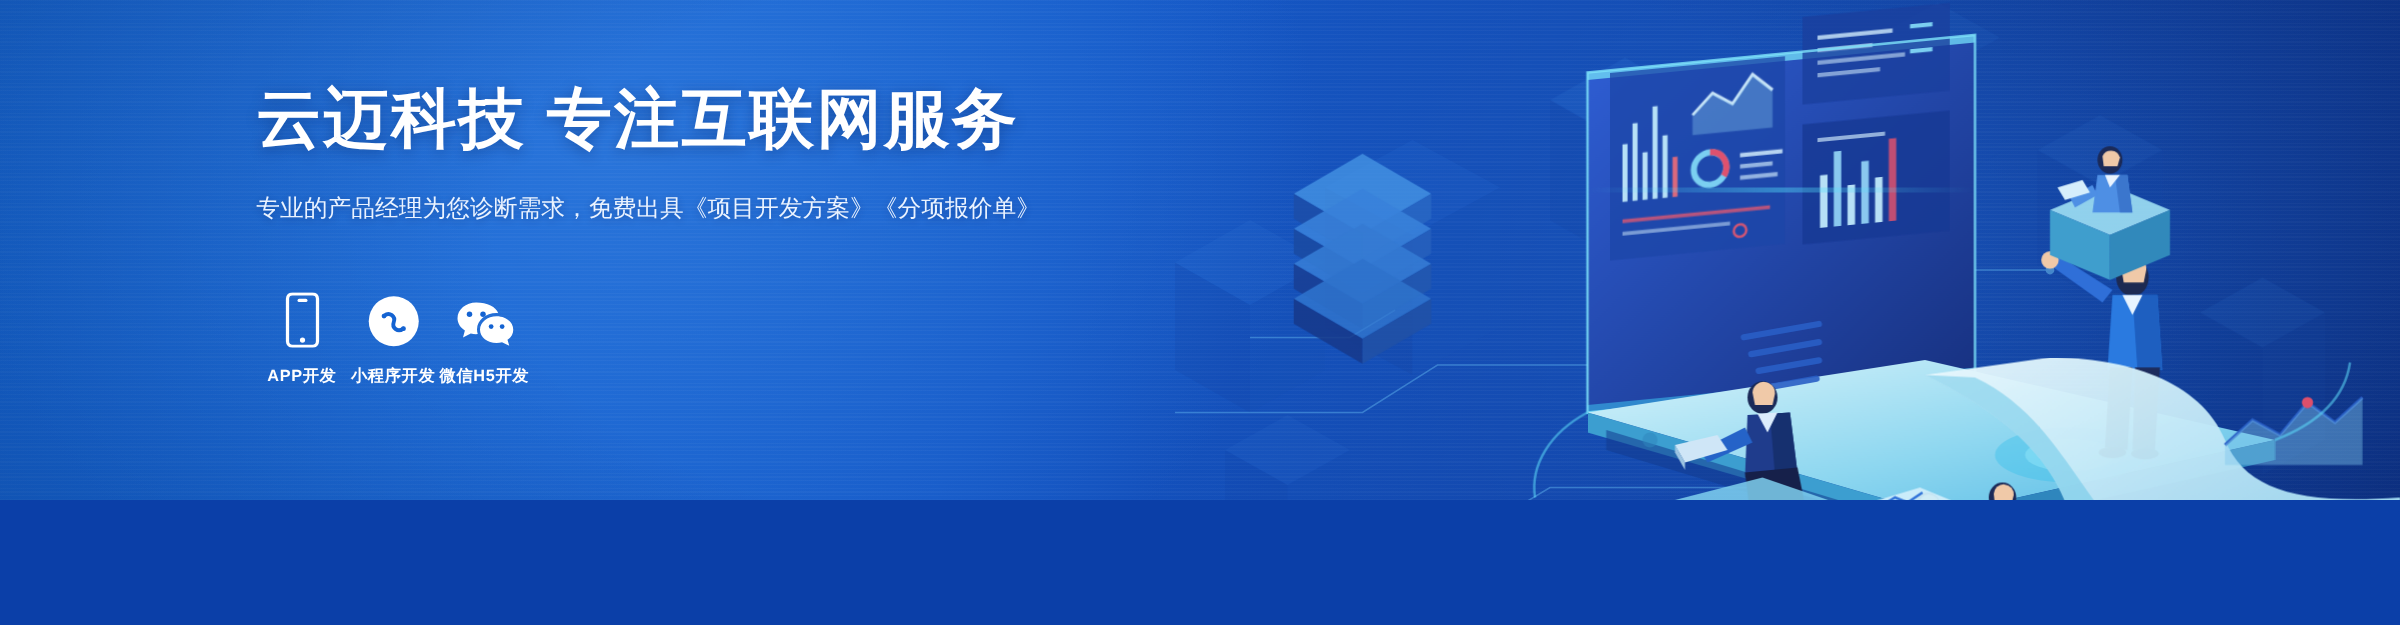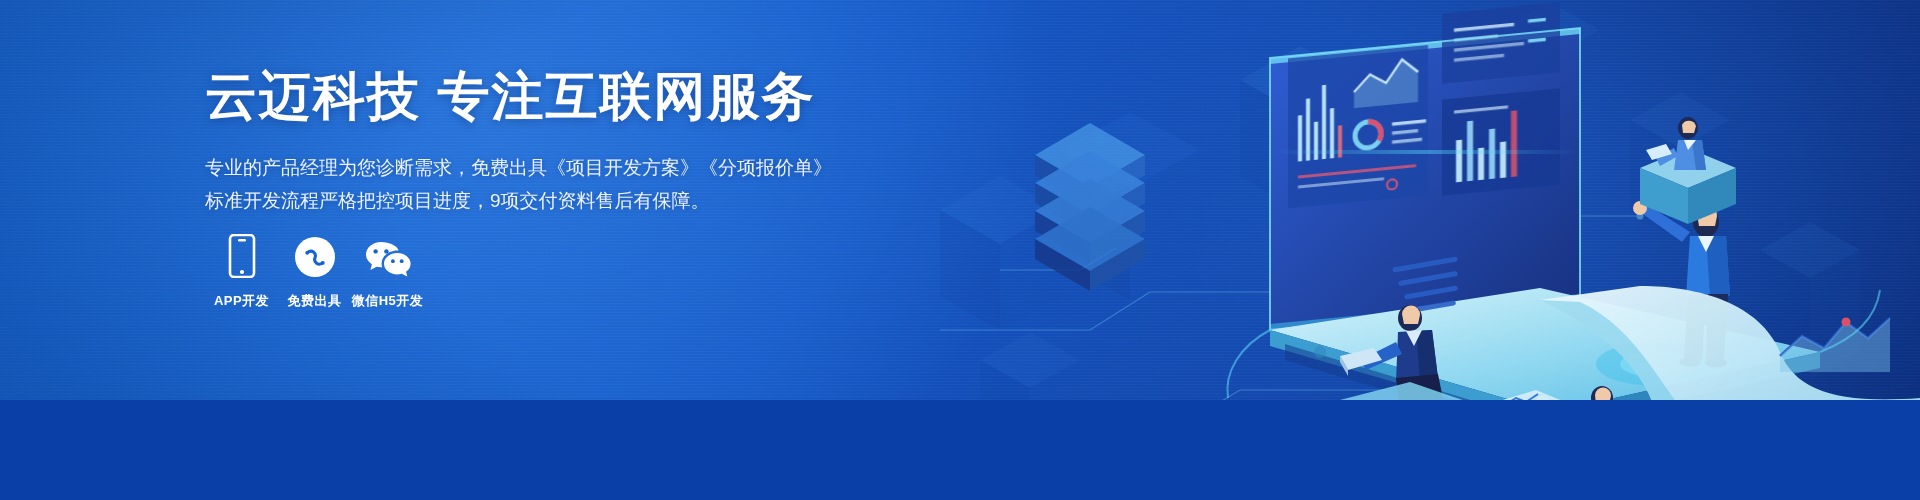--- a/index.html
+++ b/index.html
@@ -337,21 +337,20 @@
       </g>
     </svg>
   </div>
 
   <div class="scan"></div>
   <div class="vig"></div>
 
   <div class="copy">
     <h1 class="headline">云迈科技 专注互联网服务</h1>
     <p class="sub l1">专业的产品经理为您诊断需求，免费出具《项目开发方案》《分项报价单》</p>
-    <p class="sub l2">标准开发流程严格把控项目进度，9项交付资料售后有保障。</p>
   </div>
 
   <div class="services">
 
     <div class="svc">
       <span class="ico">
         <svg width="30" height="44" viewBox="0 0 30 44">
           <rect x="3" y="1" width="24" height="42" rx="4" fill="none" stroke="#ffffff" stroke-width="2.6"></rect>
           <rect x="11" y="5" width="8" height="2.6" rx="1.3" fill="#ffffff"></rect>
           <circle cx="15" cy="38" r="2.1" fill="#ffffff"></circle>
@@ -362,21 +361,21 @@
 
     <div class="svc">
       <span class="ico">
         <svg width="42" height="42" viewBox="0 0 42 42">
           <circle cx="21" cy="21" r="20" fill="#ffffff"></circle>
           <path d="M13.5,16.5 c4.2,-3.4 9.2,0.6 7.5,5.2 c-1.7,4.6 3.3,8.6 7.5,5.2" fill="none" stroke="#1463d2" stroke-width="3.1" stroke-linecap="round"></path>
           <circle cx="13.2" cy="16.8" r="1.9" fill="#1463d2"></circle>
           <circle cx="28.8" cy="26.9" r="1.9" fill="#1463d2"></circle>
         </svg>
       </span>
-      <span class="lbl">免费出具</span>
+      <span class="lbl">小程序开发</span>
     </div>
 
     <div class="svc">
       <span class="ico">
         <svg width="48" height="42" viewBox="0 0 48 42">
           <path d="M17,6 C8.7,6 2,11.6 2,18.5 C2,22.5 4.3,26 7.9,28.3 L6.4,34 L12.6,30.8
                    C14,31.1 15.5,31.3 17,31.3 C17.4,31.3 17.8,31.3 18.2,31.2
                    C17.8,30 17.6,28.8 17.6,27.5 C17.6,20.2 24.6,14.4 33.1,14.4
                    C33.6,14.4 34.1,14.4 34.6,14.5 C33,9.6 25.7,6 17,6 Z" fill="#ffffff"></path>
           <circle cx="11.6" cy="15.4" r="2.2" fill="#1463d2"></circle>

